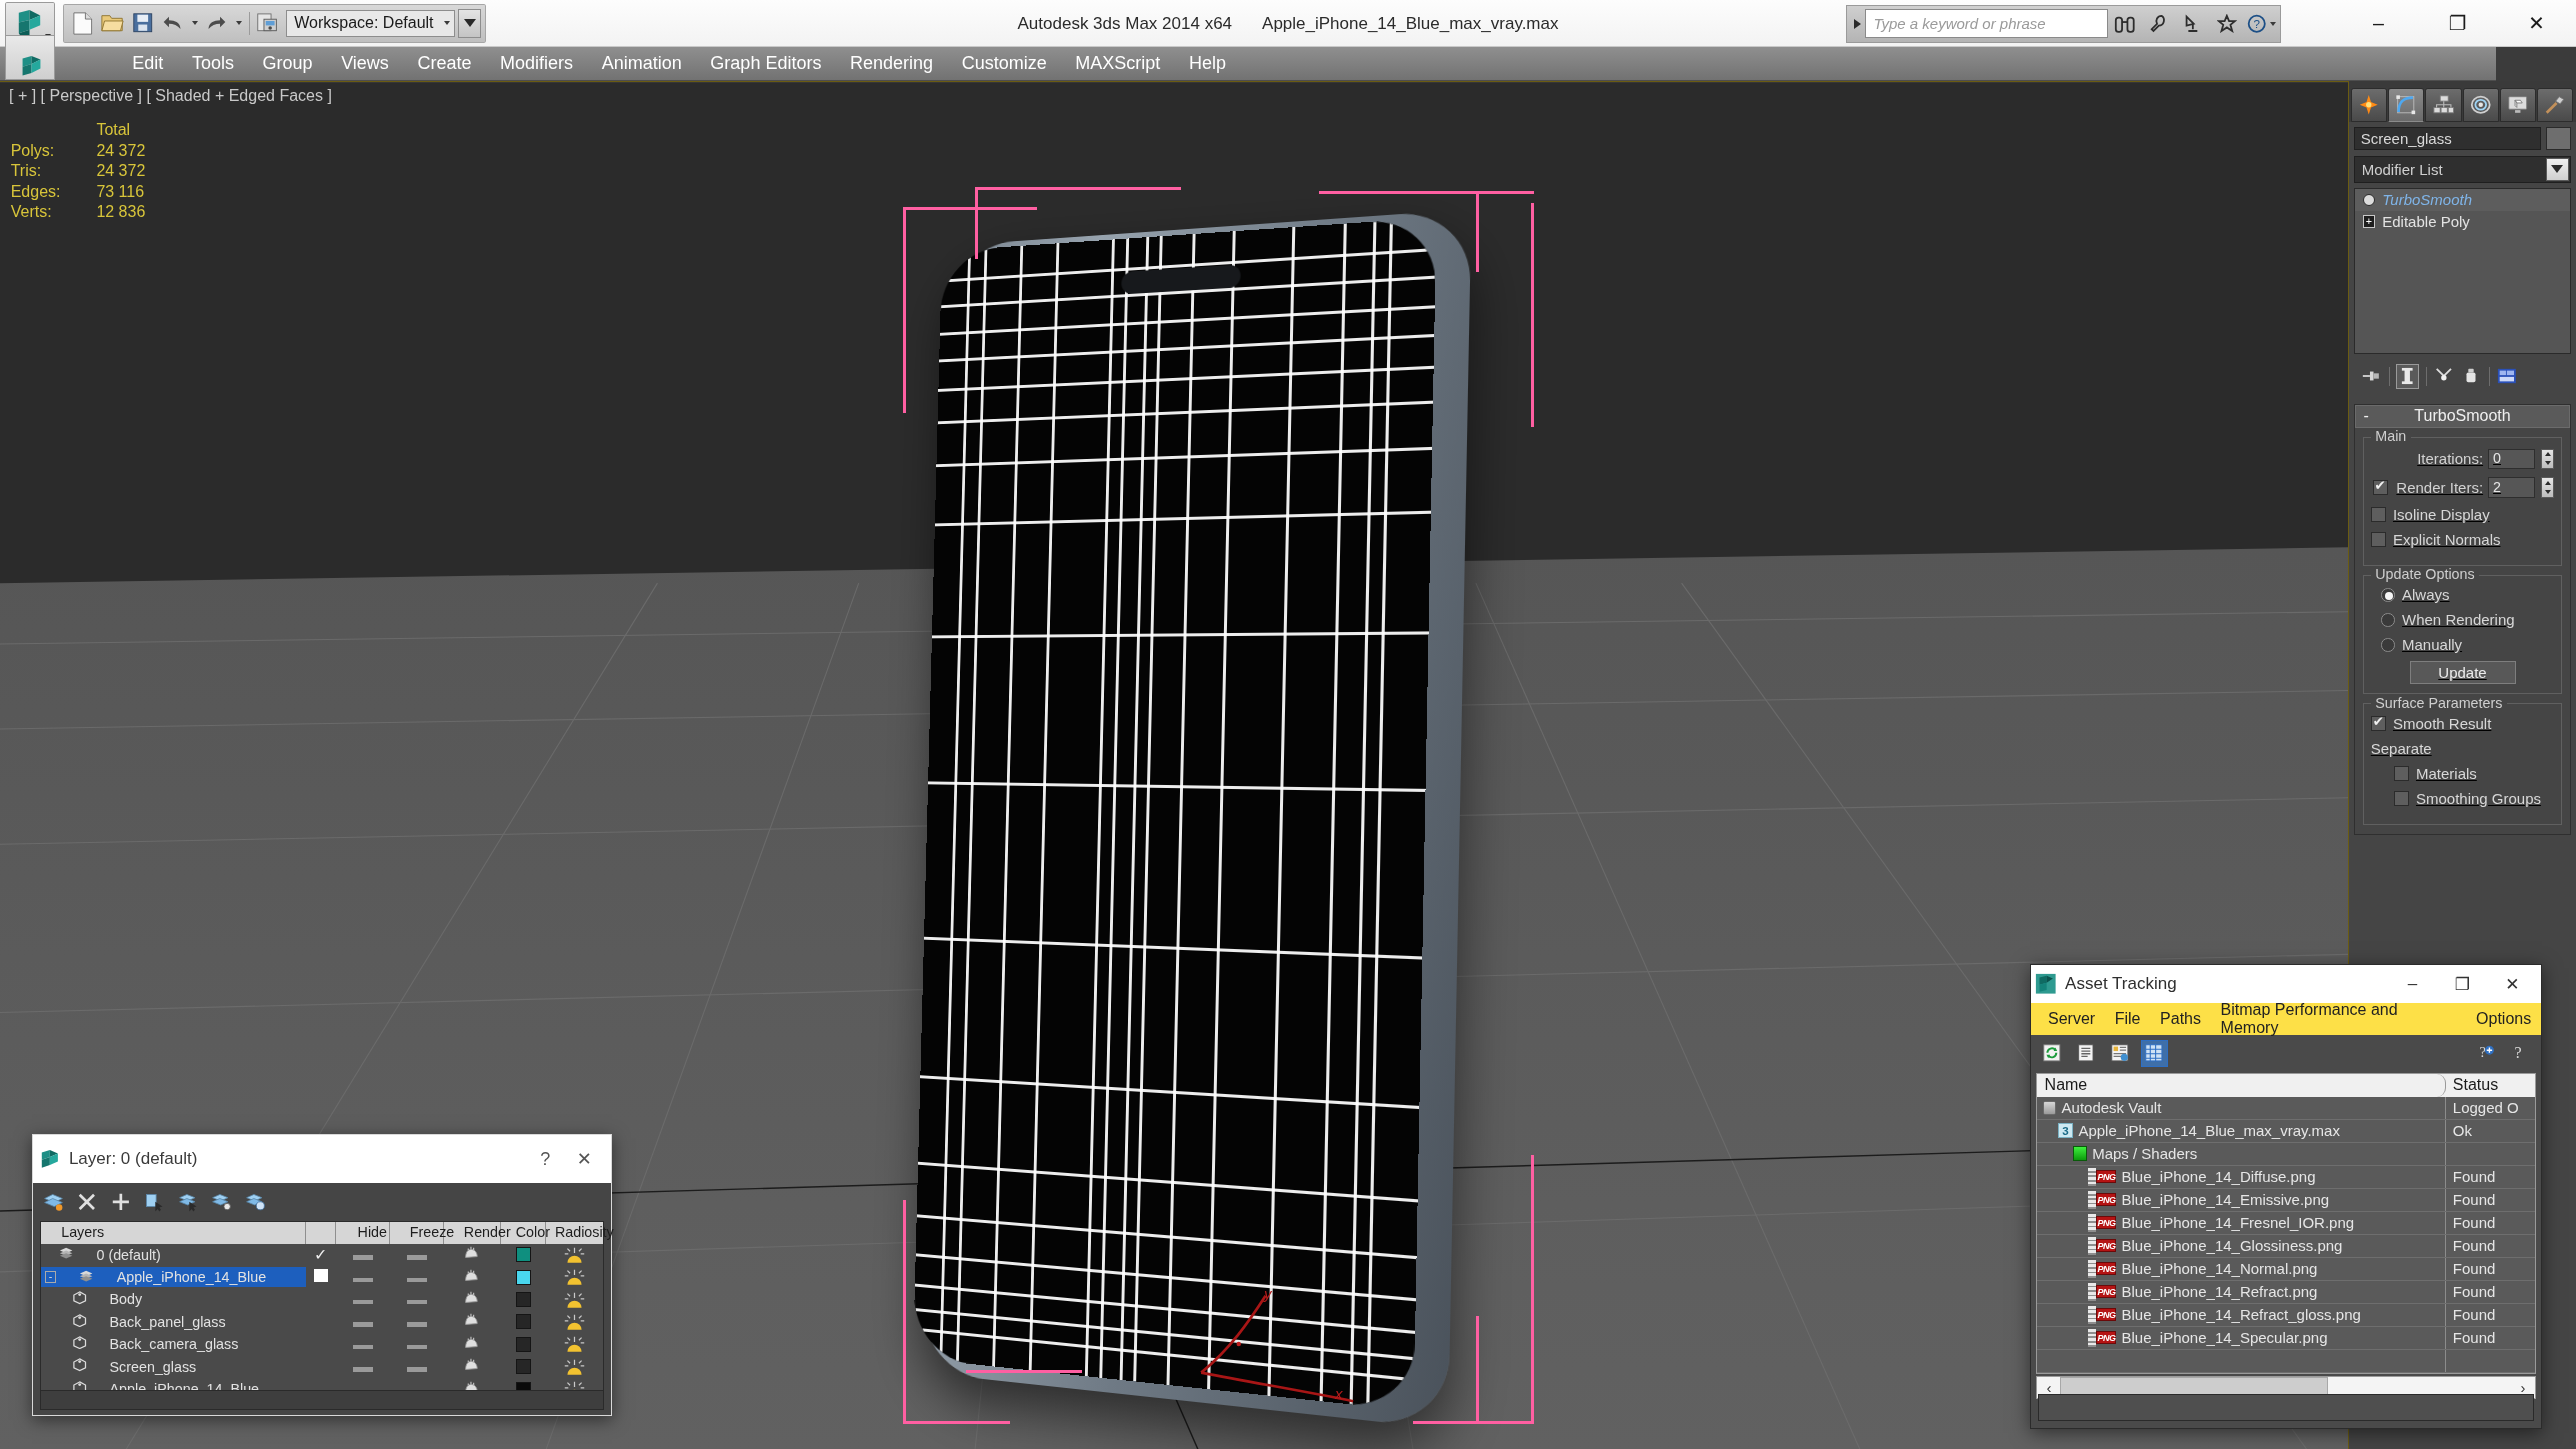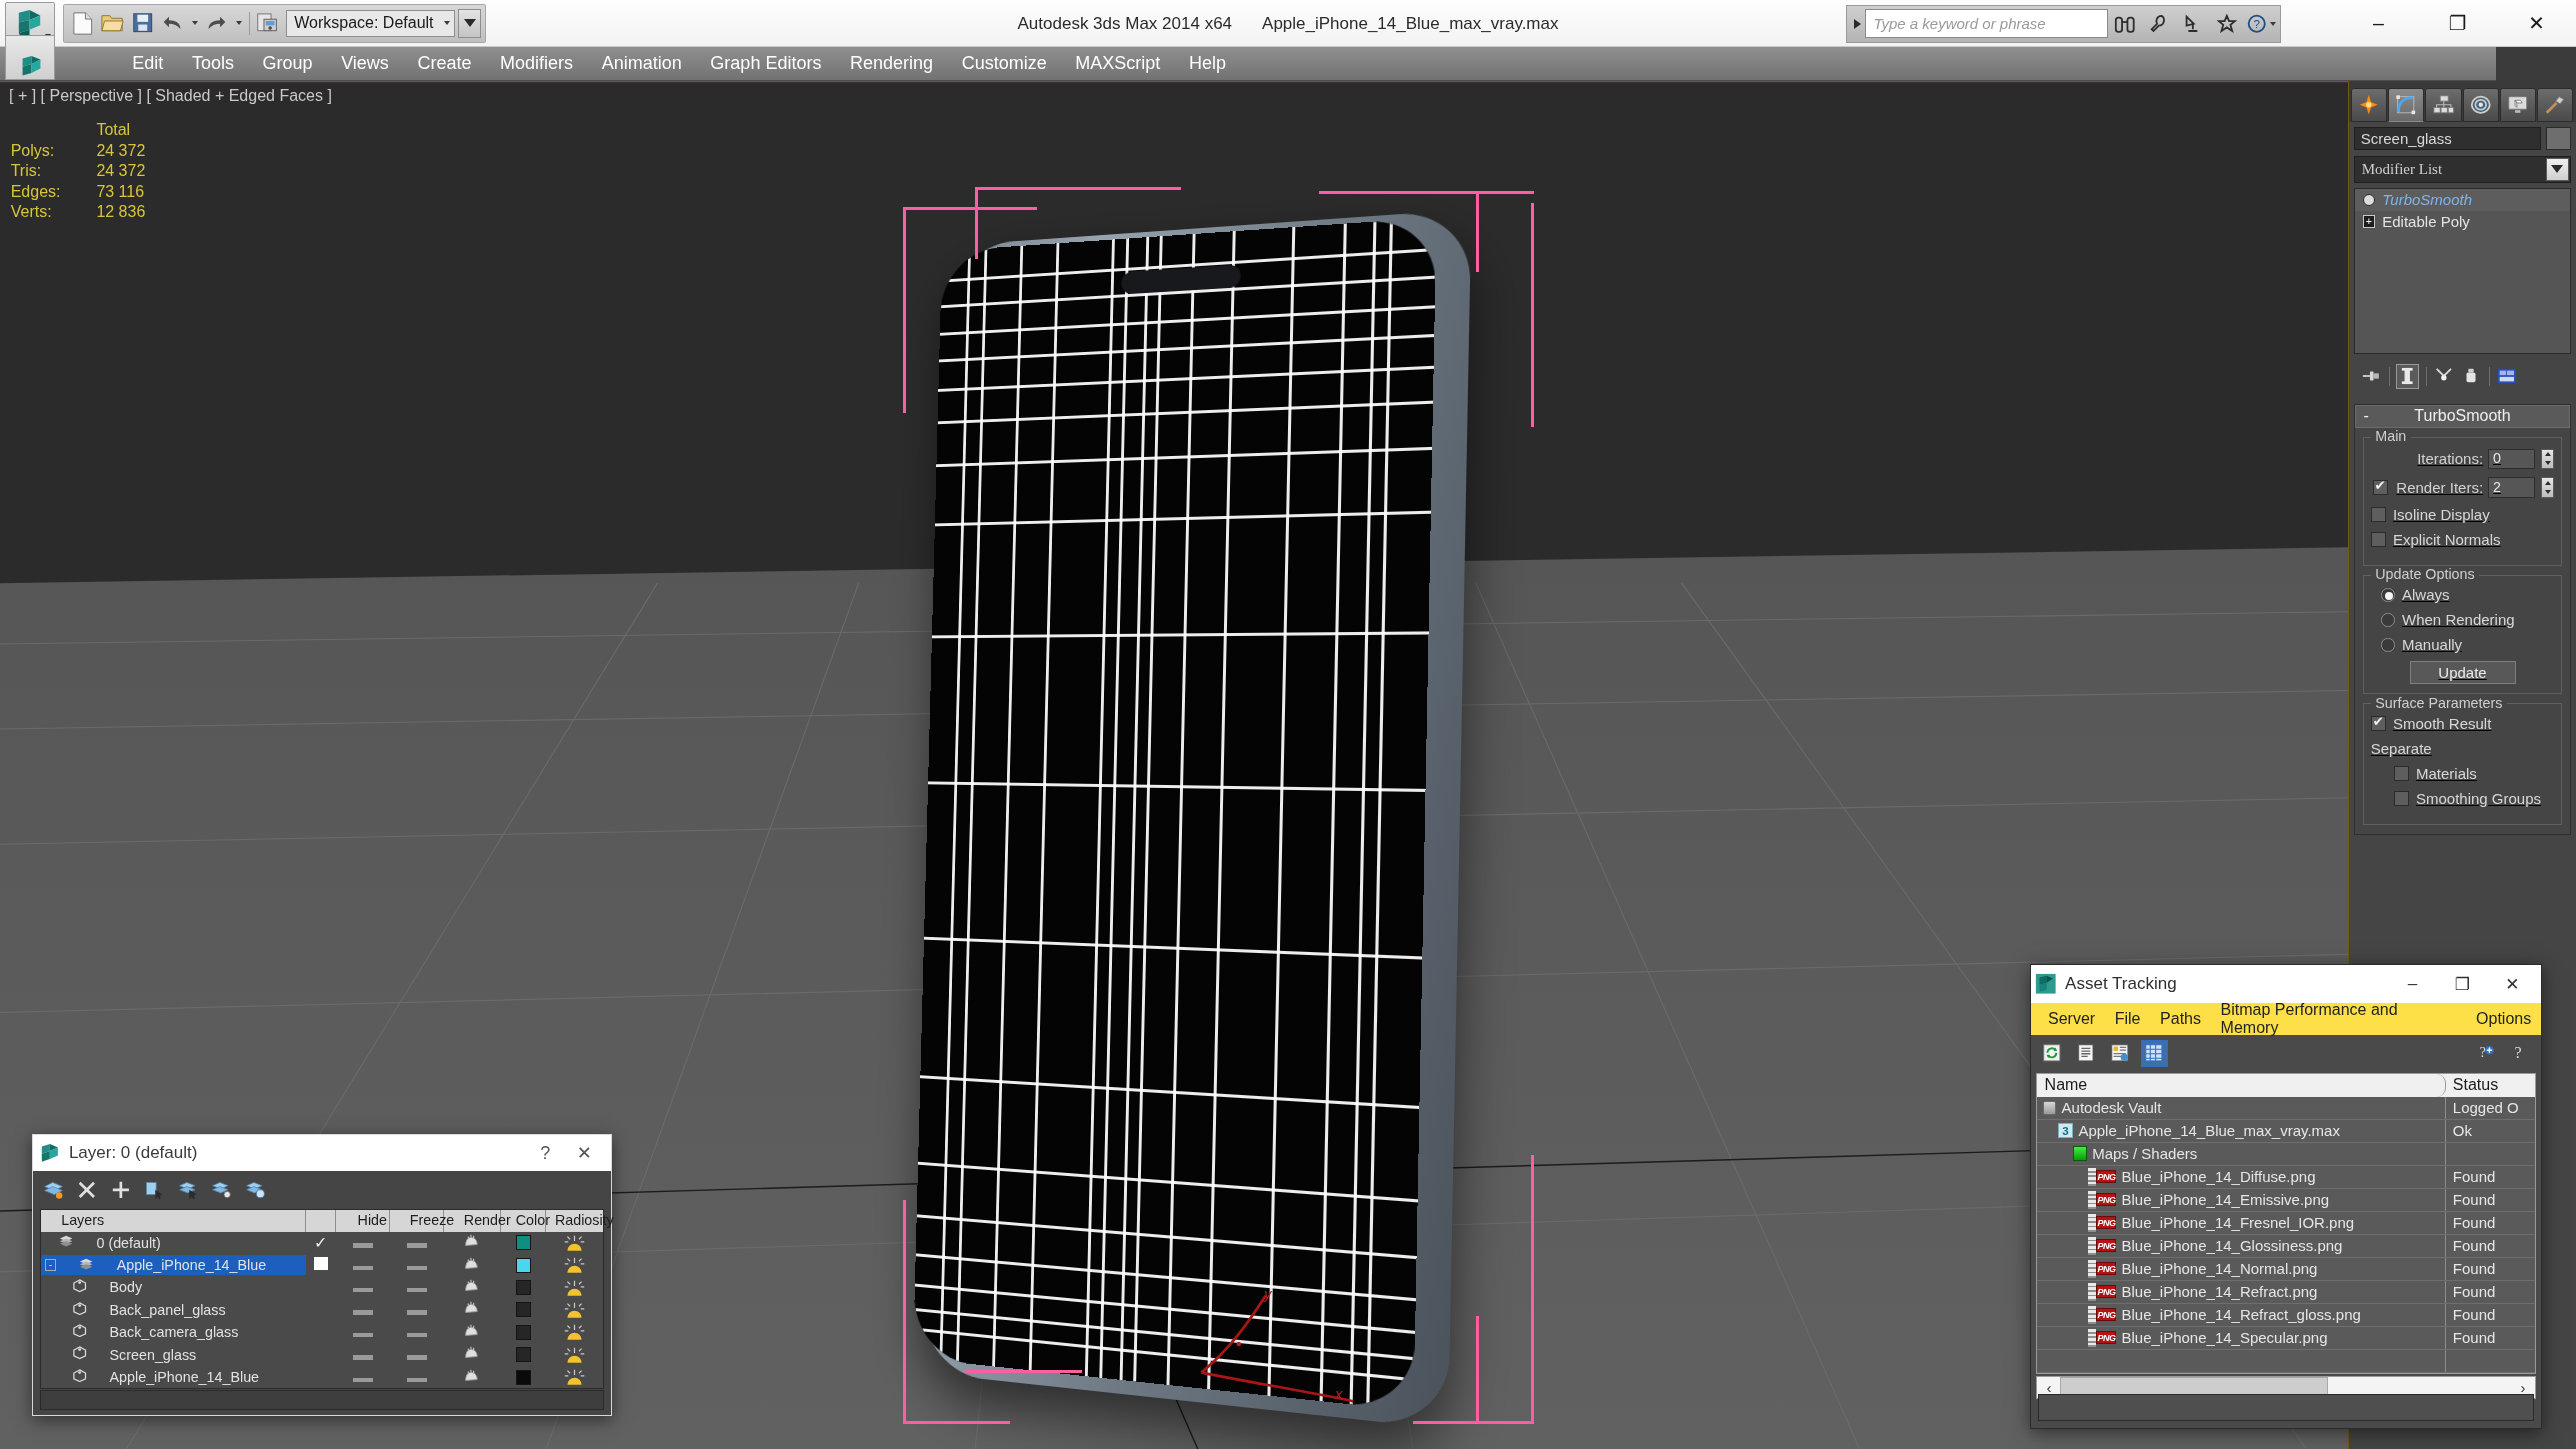--- a/index.html
+++ b/index.html
@@ -98,21 +98,21 @@
   .cp-tab { width:37px; height:34px; margin-right:0.9px; border:0.9px solid #2c2c2c;
      background:linear-gradient(#6c6c6c,#4a4a4a); display:flex;align-items:center;justify-content:center;
      border-radius:2.7px 2.7px 0 0; }
   .cp-tab.active { background:linear-gradient(#8b8b8b,#6a6a6a); border-bottom-color:#8b8b8b; }
 
   #cp-name-row { display:flex; align-items:center; padding:5.4px 5.4px 1.8px 5.4px; gap:4.5px; }
   #cp-objname { flex:1; height:23px; background:#2f2f2f; border:0.9px solid #1f1f1f;
      color:#d9d9d9; font-size:15px; padding:1.8px 5.4px; }
   #cp-colorsw { width:25px; height:23px; background:#6e6e6e; border:0.9px solid #2a2a2a; }
   #cp-modlist { margin:3.6px 5.4px 0 5.4px; height:27px; background:#2f2f2f; border:0.9px solid #1f1f1f;
-     display:flex; align-items:center; justify-content:space-between;font-family:Liberation Serif, serif; }
+     display:flex; align-items:center; justify-content:space-between; }
   #cp-modlist .lbl { color:#cfcfcf; font-size:15px; padding-left:6.3px; }
   #cp-modlist .btn { width:23px; height:23px; background:linear-gradient(#f0f0f0,#cfcfcf);
      border:0.9px solid #5b5b5b; display:flex;align-items:center;justify-content:center; margin:0.9px; }
   #cp-stack { margin:5.4px 5.4px 0 5.4px; height:166px; background:#555; border:0.9px solid #2a2a2a; }
   .stack-item { height:21.5px; display:flex; align-items:center; gap:7.2px; padding-left:7.2px;
      font-size:15px; color:#e3e3e3; }
   .stack-item.sel { background:#5d5d5d; color:#7fb4e8; font-style:italic; }
   .bulb { width:12.5px;height:12.5px;border-radius:50%;background:#dcdcdc;border:0.9px solid #2a2a2a; }
   .plusbox { width:12.5px;height:12.5px;background:#1e1e1e;border:0.9px solid #c8c8c8;color:#fff;
      font-size:10.7px; line-height:10.7px; text-align:center; }
@@ -150,21 +150,21 @@
      position:relative; }
   .radio.on::after { content:""; position:absolute; left:2.7px; top:2.7px; width:8px;height:8px;
      border-radius:50%; background:#f5f5f5; }
   .updbtn { width:106px; height:23px; margin:3.6px auto 0 auto; background:#585858;
      border:0.9px solid #7e7e7e; color:#ececec; font-size:15px; display:flex;
      align-items:center; justify-content:center; }
 
   
   #layerdlg { position:absolute; left:32px; top:1134px; width:580px; height:282px;
      background:#454545; border:1.8px solid #d9d9d9; box-shadow:0 3.6px 16px rgba(0,0,0,.5); }
-  #ld-title { height:36px; background:#fff; display:flex; align-items:center; padding:0 7.2px; }
+  #ld-title { height:48px; background:#fff; display:flex; align-items:center; padding:0 7.2px; }
   #ld-title .t { font-size:17px; color:#3a3a3a; margin-left:9px; }
   #ld-title .sp { flex:1; }
   .ld-tbtn { width:39px; height:34px; display:flex;align-items:center;justify-content:center;
      color:#555; font-size:18px; }
   #ld-toolbar { height:38px; background:#454545; display:flex; align-items:center;
      padding-left:9px; gap:10.7px; }
   #ld-grid { margin:0 7.2px; background:#4a4a4a; border:0.9px solid #2b2b2b; }
   #ld-head { display:flex; height:21.5px; background:#d6d6d6; font-size:14.3px; color:#1d1d1d; }
   #ld-head > div { border-right:0.9px solid #8f8f8f; padding-left:20px; line-height:20.6px; }
   .ld-row { display:flex; height:22.4px; align-items:center; font-size:14.3px; color:#e2e2e2; }

